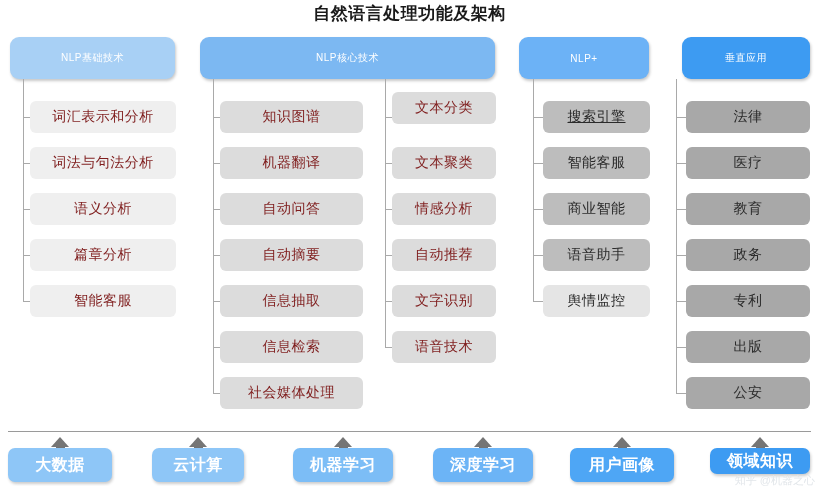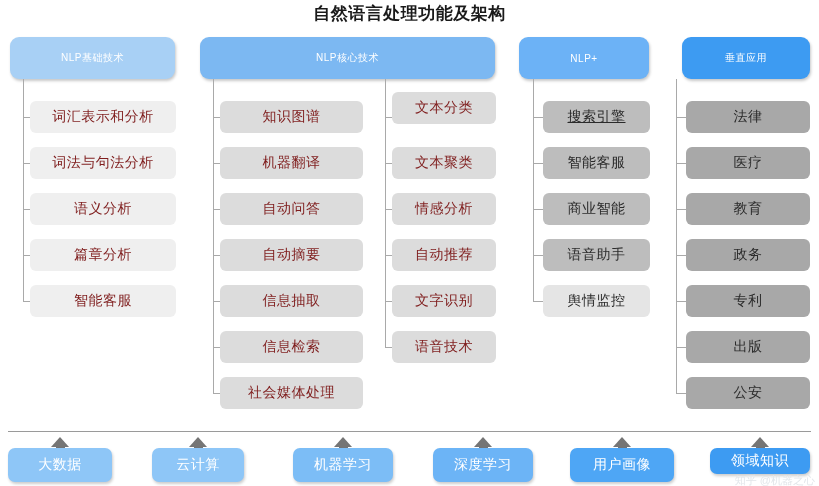--- a/index.html
+++ b/index.html
@@ -53,21 +53,21 @@
   .arrow .headv{
     position:absolute;width:0;height:0;left:0;top:0;
     border-left:9.5px solid transparent;
     border-right:9.5px solid transparent;
     border-bottom:10px solid #757575;
   }
   .basebox{
     position:absolute;
     border-radius:7px;
     display:flex;align-items:center;justify-content:center;
-    color:#ffffff;font-size:14px;font-weight:400;
+    color:#ffffff;font-size:16px;font-weight:700;
     box-shadow:1px 2px 3px rgba(0,0,0,.20);
     letter-spacing:.5px;
   }
   .watermark{
     position:absolute;right:4px;bottom:-2px;
     font-size:11px;color:#e2e6ea;white-space:nowrap;
     user-select:none;
   }
 </style>
 </head>

